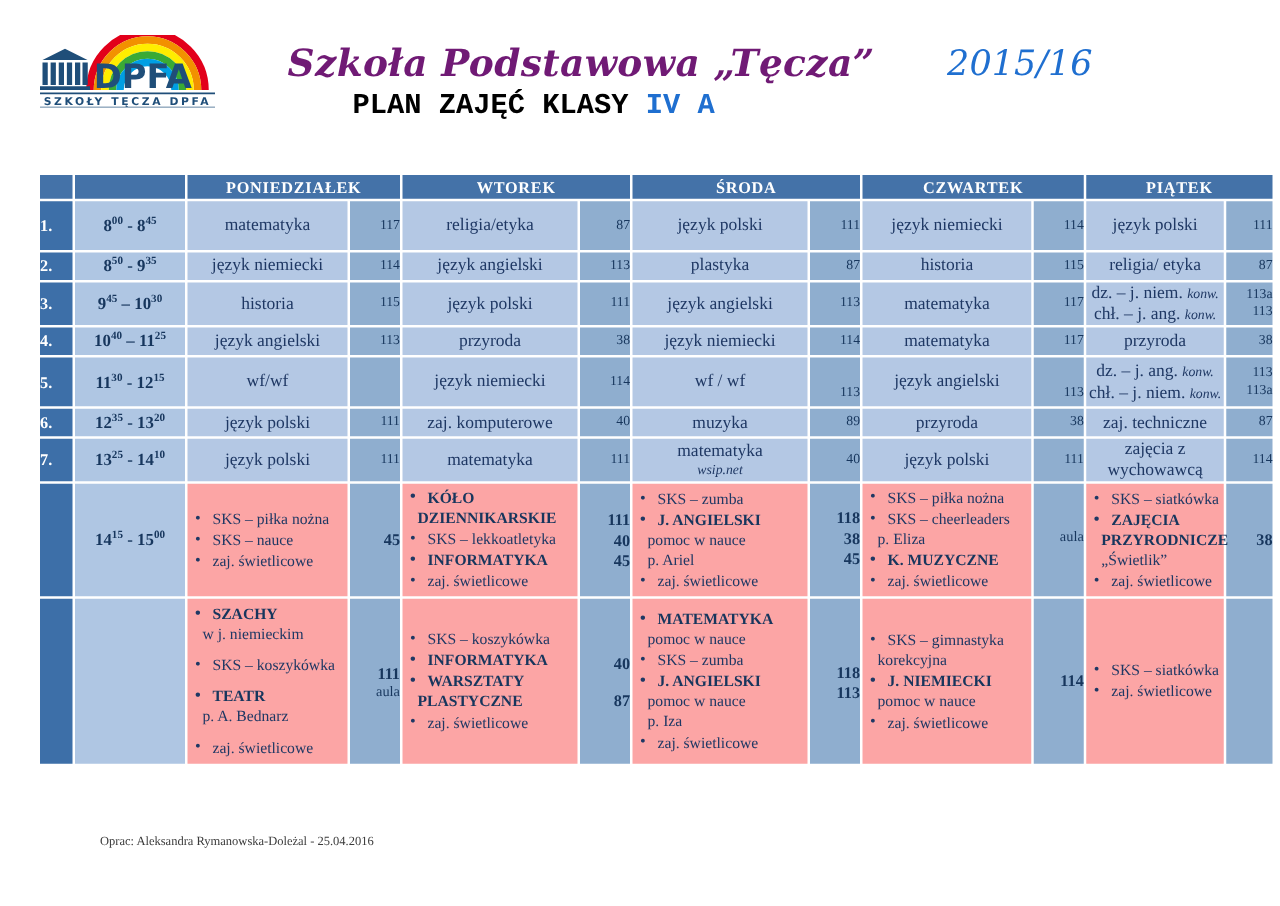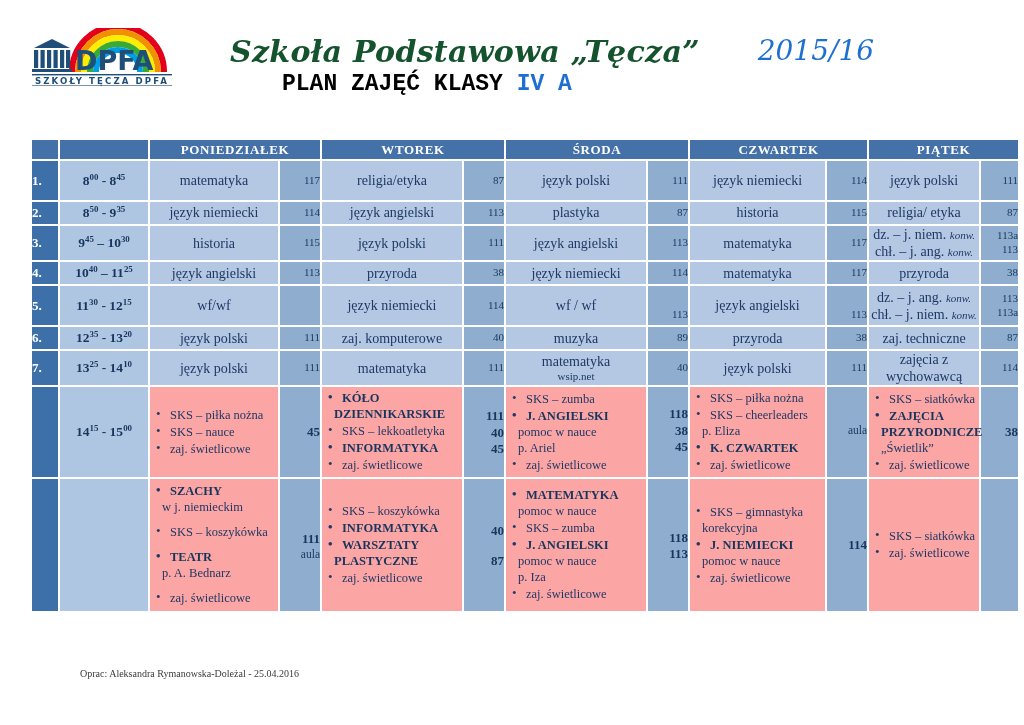--- a/index.html
+++ b/index.html
@@ -15,21 +15,21 @@
 
   
   .header { position:relative; height:110px; }
   .logo { position:absolute; left:30px; top:28px; width:175px; height:58px; }
   .logo svg { display:block; }
 
   .title-block { position:absolute; left:230px; top:34px; width:700px; }
   .school-title {
     font-family:"DejaVu Serif", serif;
     font-style:italic; font-weight:bold;
-    font-size:30px; color:#14532d;
+    font-size:30px; color:#701a75;
     letter-spacing:.3px;
     display:inline-block;
   }
   .year {
     font-family:"DejaVu Serif", serif;
     font-style:italic; font-weight:normal;
     font-size:28px; color:#1F6FD0;
     display:inline-block;
     margin-left:58px;
     vertical-align:top;
@@ -81,21 +81,21 @@
     background:#8FAECF; color:#17365D;
     font-size:11px; text-align:right;
     vertical-align:top; padding-top:2px;
     font-family:"Liberation Serif", serif;
     line-height:1.25;
   }
   .roomcell.bot { vertical-align:bottom; padding-bottom:3px; }
 
   sup { font-size:.66em; vertical-align:super; line-height:0; }
   .konw { font-style:italic; font-size:11px; }
-  .wsip { display:block; font-size:11px; margin-top:-1px; }
+  .wsip { display:block; font-style:italic; font-size:11px; margin-top:-1px; }
 
   
   .actcell {
     background:#fca5a5; color:#1F3864;
     vertical-align:top; padding:4px 3px 4px 6px;
     font-family:"Liberation Serif", serif;
   }
   ul.acts { list-style:none; margin:0; padding:0; }
   ul.acts li {
     position:relative; padding-left:20px;
@@ -329,21 +329,21 @@
                 <div style="font-weight: bold; font-size: 13px; margin: 1px 0px 0px;">118</div>
                 <div style="font-weight: bold; font-size: 13px; margin: 1px 0px 0px;">38</div>
                 <div style="font-weight: bold; font-size: 13px; margin: auto 0px 4px;">45</div>
               </div>
             </td>
             <td class="actcell">
               <ul class="acts">
                 <li class="bullet ">SKS  – piłka nożna</li>
                 <li class="bullet ">SKS – cheerleaders</li>
                 <li class="sub cont">p. Eliza</li>
-                <li class="bullet bold ">K. CZWARTEK</li>
+                <li class="bullet bold ">K. MUZYCZNE</li>
                 <li class="bullet ">zaj. świetlicowe</li>
               </ul>
             </td>
             <td class="roomcell">
               <div style="height: 100%; display: flex; flex-direction: column; justify-content: flex-start;">
                 <div style="font-weight: normal; font-size: 11.5px; margin: auto 0px 4px;">aula</div>
               </div>
             </td>
             <td class="actcell">
               <ul class="acts">

